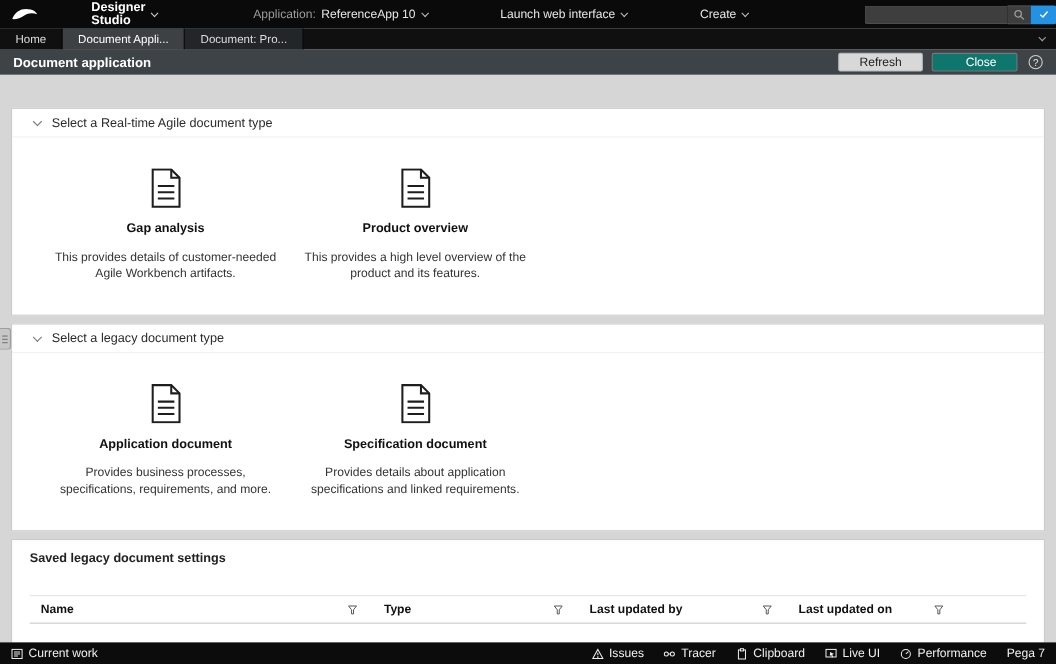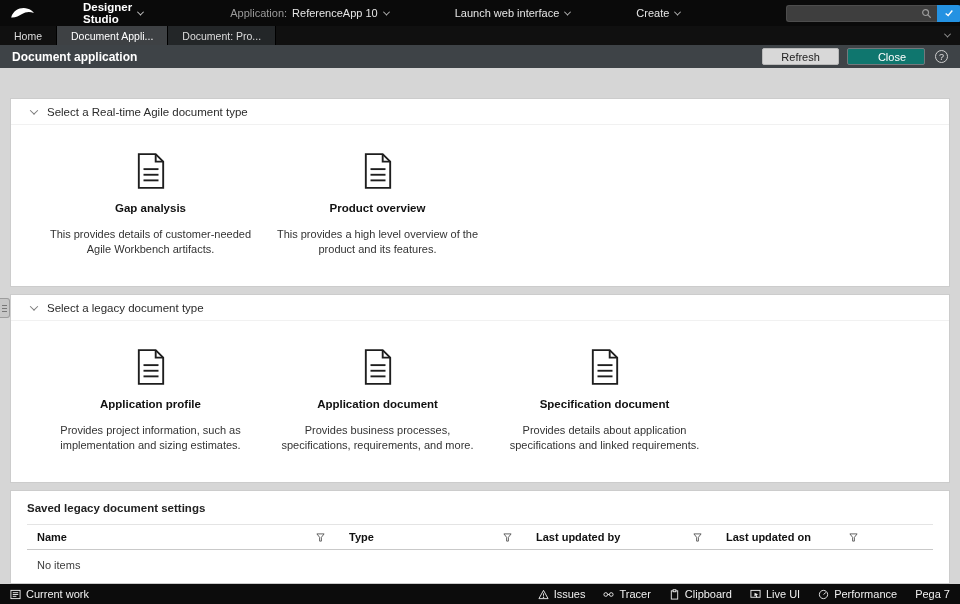--- a/index.html
+++ b/index.html
@@ -50,21 +50,21 @@
   .sec-head { height:26px; display:flex; align-items:center; padding:0 0 0 20px; cursor:pointer; border-bottom:1px solid #f1f1f1; }
   .sec-chev { width:6px; height:6px; border-right:1.4px solid #7a7a7a; border-bottom:1.4px solid #7a7a7a; transform:rotate(45deg) translate(-1px,-1px); margin-right:10px; }
   .sec-title { font-size:11.5px; font-weight:normal; color:#2b2b2b; }
   .cards { display:flex; padding:28px 0 30px 26px; }
   .card { width:227px; display:flex; flex-direction:column; align-items:center; text-align:center; cursor:pointer; }
   .card-title { font-weight:bold; font-size:11.5px; margin-top:13px; color:#111; }
   .card-desc { font-size:11px; color:#333; margin-top:13px; line-height:1.32; padding:0 10px; }
 
   
   .saved-title { font-size:11.5px; font-weight:bold; padding:11px 16px 10px 16px; color:#222; }
-  .thead { display:flex; align-items:flex-start; height:26px; margin:0 16px; border-top:1px solid #e4e4e4; border-bottom:1px solid #c9c9c9; font-weight:bold; font-size:11px; color:#111; }
+  .thead { display:flex; align-items:flex-start; height:26px; margin:17px 16px; border-top:1px solid #e4e4e4; border-bottom:1px solid #c9c9c9; font-weight:bold; font-size:11px; color:#111; }
   .th { display:flex; align-items:center; justify-content:space-between; padding:0 14px 0 10px; height:100%; cursor:pointer; }
   .th.c0 { width:312px; }
   .th.c1 { width:187px; }
   .th.c2 { width:190px; }
   .th.c3 { width:156px; }
   .thead .fill { flex:1; }
   .no-items { padding:9px 16px 12px 26px; color:#3c3c3c; font-size:11px; }
 
   
   .statusbar { height:20px; background:#0c0c0c; color:#f0f0f0; display:flex; align-items:center; padding:0 10px; font-size:11px; flex:0 0 auto; }
@@ -182,31 +182,20 @@
         </div>
       </div>
     </section>
 
     <section class="panel">
       <div class="sec-head">
         <span class="sec-chev"></span>
         <span class="sec-title">Select a legacy document type</span>
       </div>
       <div class="cards">
-        <div class="card">
-          <svg viewBox="0 0 32 38" width="30" height="36">
-            <path d="M3 1 H21 L29 9 V37 H3 Z" fill="#fff" stroke="#1e1e1e" stroke-width="2"></path>
-            <path d="M21 1 V9 H29" fill="none" stroke="#1e1e1e" stroke-width="2"></path>
-            <line x1="8" y1="17" x2="24" y2="17" stroke="#1e1e1e" stroke-width="2"></line>
-            <line x1="8" y1="23" x2="24" y2="23" stroke="#1e1e1e" stroke-width="2"></line>
-            <line x1="8" y1="29" x2="24" y2="29" stroke="#1e1e1e" stroke-width="2"></line>
-          </svg>
-          <div class="card-title">Application profile</div>
-          <div class="card-desc">Provides project information, such as implementation and sizing estimates.</div>
-        </div>
         <div class="card">
           <svg viewBox="0 0 32 38" width="30" height="36">
             <path d="M3 1 H21 L29 9 V37 H3 Z" fill="#fff" stroke="#1e1e1e" stroke-width="2"></path>
             <path d="M21 1 V9 H29" fill="none" stroke="#1e1e1e" stroke-width="2"></path>
             <line x1="8" y1="17" x2="24" y2="17" stroke="#1e1e1e" stroke-width="2"></line>
             <line x1="8" y1="23" x2="24" y2="23" stroke="#1e1e1e" stroke-width="2"></line>
             <line x1="8" y1="29" x2="24" y2="29" stroke="#1e1e1e" stroke-width="2"></line>
           </svg>
           <div class="card-title">Application document</div>
           <div class="card-desc">Provides business processes, specifications, requirements, and more.</div>

